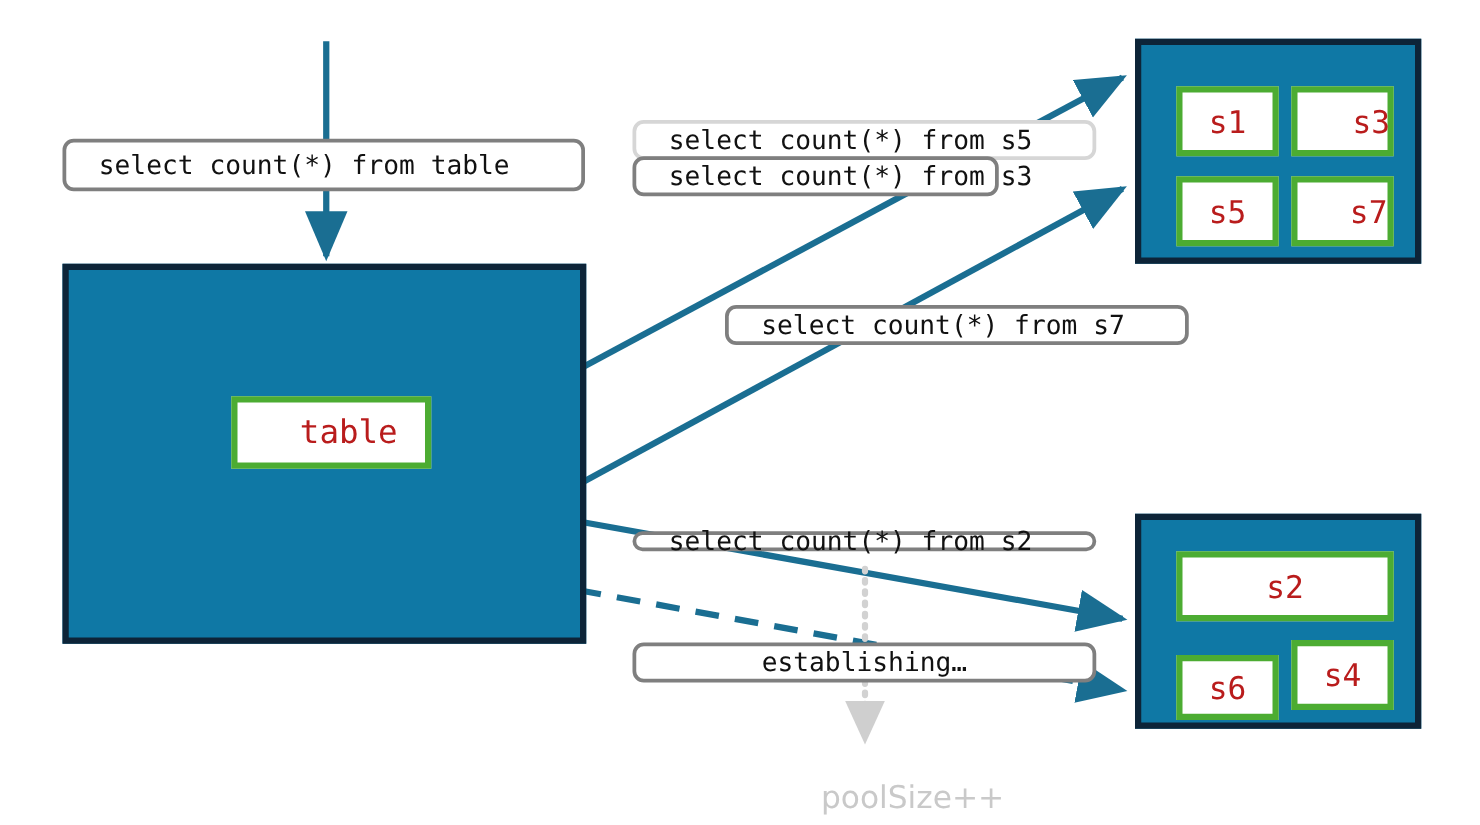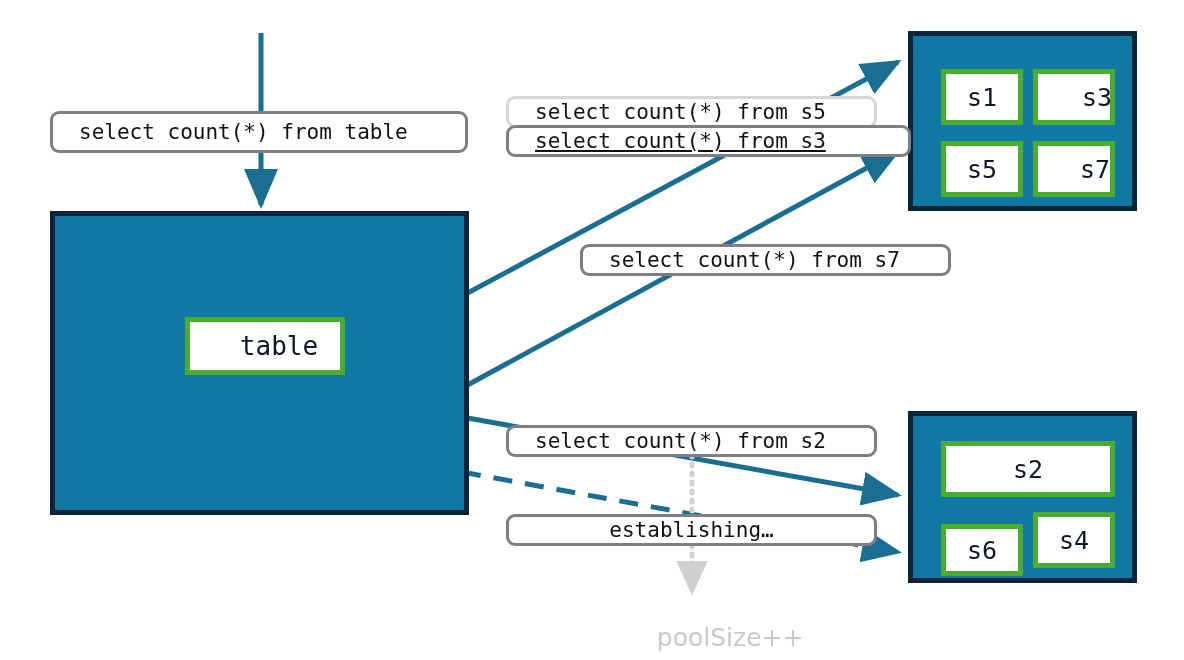--- a/index.html
+++ b/index.html
@@ -39,21 +39,21 @@
   .session-box {
     position: absolute;
     box-sizing: border-box;
     background: #ffffff;
     border: 5px solid #4CAC32;
     display: flex;
     align-items: center;
     justify-content: center;
     font-family: "DejaVu Sans Mono", "Liberation Mono", monospace;
     font-size: 25px;
-    color: #0f172a;
+    color: #b91c1c;
     letter-spacing: 0px;
   }
   .session-box.large-label {
     font-size: 26px;
   }
   
   .query-pill {
     position: absolute;
     box-sizing: border-box;
     background: #ffffff;
@@ -143,29 +143,29 @@
     </div>
     <div class="session-box" style="left:120px; top:96px; width:82px; height:56px;">
       <span>s4</span>
     </div>
   </div>
 
   <div class="query-pill pad-left faded" style="left:506px; top:96px; width:371px; height:32px;">
     <span>select count(*) from s5</span>
   </div>
 
-  <div class="query-pill pad-left" style="left:506px; top:125px; width:405px; height:32px;text-decoration:underline;">
+  <div class="query-pill pad-left" style="left:506px; top:125px; width:293px; height:32px;">
     <span>select count(*) from s3</span>
   </div>
 
   <div class="query-pill pad-left" style="left:580px; top:244px; width:371px; height:32px;">
     <span>select count(*) from s7</span>
   </div>
 
-  <div class="query-pill pad-left" style="left:506px; top:425px; width:371px; height:32px;">
+  <div class="query-pill pad-left" style="left:506px; top:425px; width:371px; height:16px;">
     <span>select count(*) from s2</span>
   </div>
 
   <div class="query-pill centered" style="left:506px; top:514px; width:371px; height:32px;">
     <span>establishing…</span>
   </div>
 
   <div class="ghost-text" style="left:625px; top:594px;">
     <span>poolSize++</span>
     

